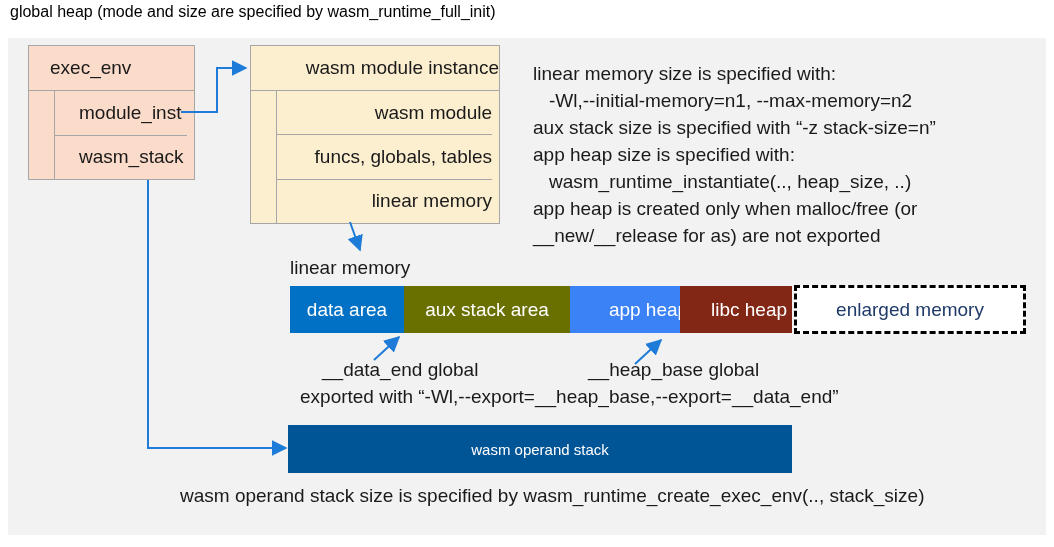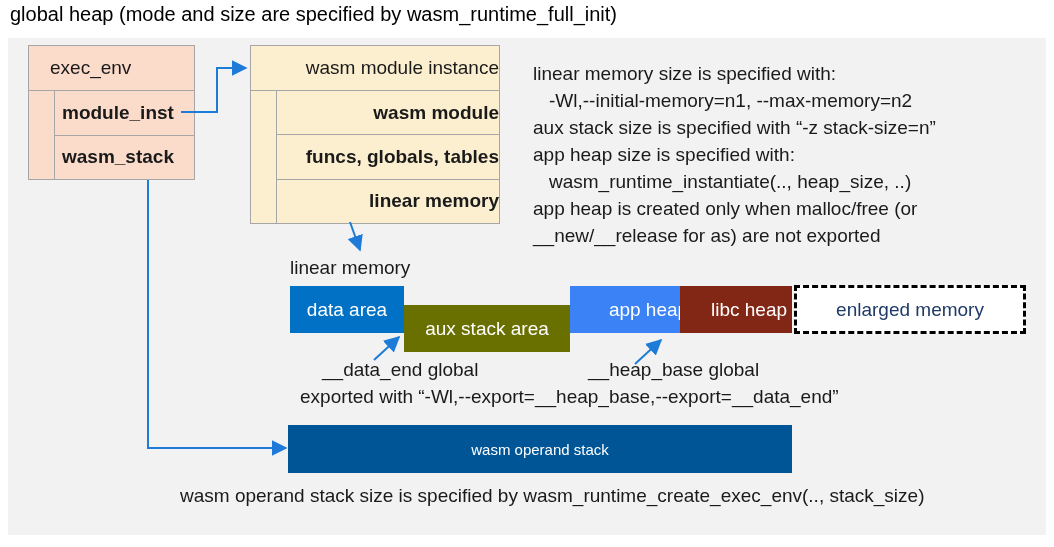--- a/index.html
+++ b/index.html
@@ -1,31 +1,31 @@
 <!DOCTYPE html>
 <html><head>
 <meta charset="utf-8">
 <style>
   html,body{margin:0;padding:0;background:#ffffff;}
   #stage{
     position:relative;width:1054px;height:547px;overflow:hidden;
     font-family:"Liberation Sans",sans-serif;color:#1a1a1a;background:#ffffff;
   }
   .abs{position:absolute;}
-  #page-title{left:10px;top:3px;font-size:20px;color:#000;white-space:nowrap;}
+  #page-title{left:10px;top:3px;font-size:16px;color:#000;white-space:nowrap;}
   #panel{left:8px;top:38px;width:1038px;height:497px;background:#f2f2f2;}
 
   
   .structbox{box-sizing:border-box;border:1px solid #a6a6a6;font-size:19px;}
   #exec-env{left:28px;top:45px;width:167px;height:135px;background:#fbdbca;}
   #module-instance{left:250px;top:45px;width:250px;height:179px;background:#fcefd0;text-align:right;}
   .structbox .title{position:absolute;left:0;top:0;right:0;height:45px;line-height:44px;
     padding-left:21px;border-bottom:1px solid #a6a6a6;box-sizing:border-box;white-space:nowrap;}
-  .structbox .row{position:absolute;left:25px;right:0;box-sizing:border-box;
-    border-left:1px solid #a6a6a6;padding-left:7px;white-space:nowrap;font-weight:bold;}
+  .structbox .row{position:absolute;left:25px;right:7px;box-sizing:border-box;
+    border-left:1px solid #a6a6a6;padding-left:24px;white-space:nowrap;}
   .rb{border-bottom:1px solid #a6a6a6;}
 
   
   .seg{box-sizing:border-box;top:286px;height:47px;font-size:19px;color:#fff;
        display:flex;align-items:center;justify-content:center;white-space:nowrap;}
   #seg-data{left:290px;width:114px;}
   #seg-aux{left:404px;width:166px;}
   #seg-appheap{left:570px;width:110px;}
   #seg-libc{left:680px;width:112px;}
   #seg-enlarged{left:794px;width:232px;top:285px;height:49px;background:#ffffff;
@@ -76,21 +76,21 @@
     <div class="line">aux stack size is specified with “-z stack-size=n”</div>
     <div class="line">app heap size is specified with:</div>
     <div class="line indent">wasm_runtime_instantiate(.., heap_size, ..)</div>
     <div class="line">app heap is created only when malloc/free (or</div>
     <div class="line">__new/__release for as) are not exported</div>
   </div>
 
   <div class="abs lbl" id="lm-label">linear memory</div>
 
   <div class="abs seg" id="seg-data" style="background: rgb(0, 113, 197); color: rgb(255, 255, 255);">data area</div>
-  <div class="abs seg" id="seg-aux" style="background: rgb(106, 112, 0); color: rgb(255, 255, 255); margin-top: 19px;">aux stack area</div>
+  <div class="abs seg" id="seg-aux" style="background: rgb(106, 112, 0); color: rgb(255, 255, 255);">aux stack area</div>
   <div class="abs seg" id="seg-appheap" style="background: #3b82f6; color: rgb(255, 255, 255); padding-left: 47px;">app heap</div>
   <div class="abs seg" id="seg-libc" style="background: rgb(130, 39, 21); color: rgb(255, 255, 255); padding-left: 26px;">libc heap</div>
   <div class="abs seg" id="seg-enlarged" style="color: rgb(31, 58, 104);">enlarged memory</div>
 
   <div class="abs lbl" id="annot-dataend">__data_end global</div>
   <div class="abs lbl" id="annot-heapbase">__heap_base global</div>
   <div class="abs lbl" id="annot-exported">exported with “-Wl,--export=__heap_base,--export=__data_end”</div>
 
   <div class="abs" id="operand-bar" style="background: rgb(0, 85, 150);">wasm operand stack</div>
 

